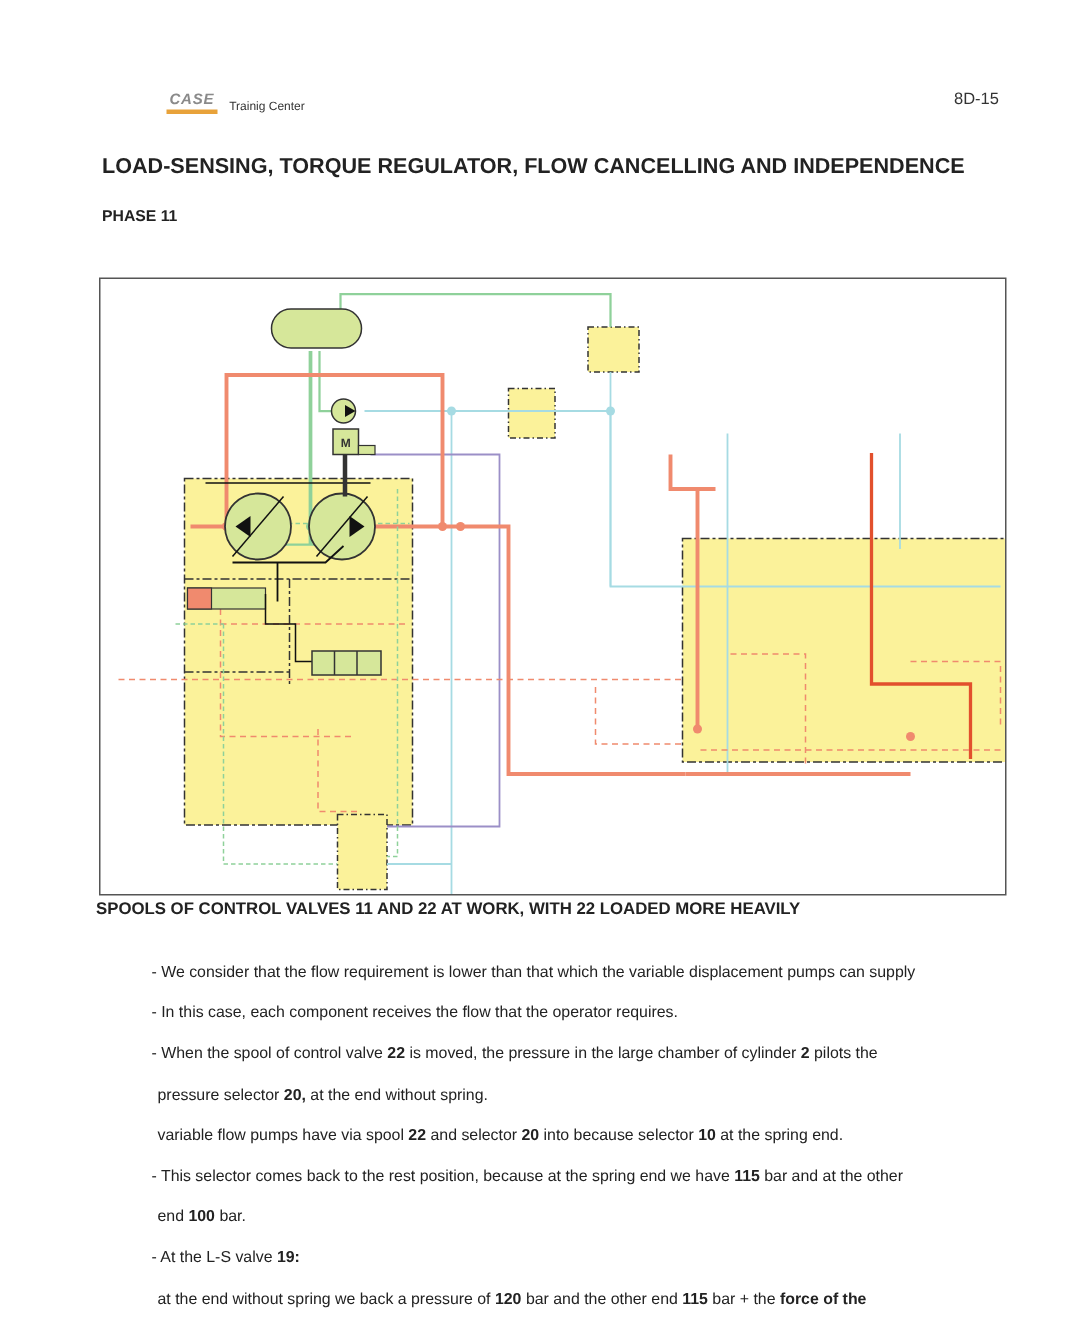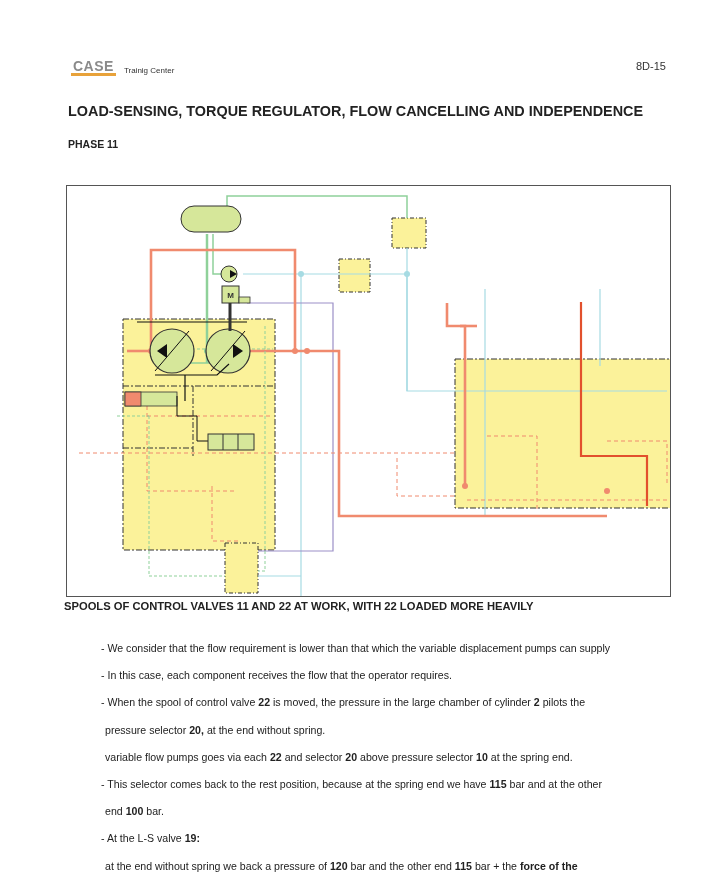--- a/index.html
+++ b/index.html
@@ -1,18 +1,18 @@
 <!DOCTYPE html>
 <html><head>
 <meta charset="utf-8">
 <style>
   html,body{margin:0;padding:0;background:#fff;}
   body{width:713px;height:880px;position:relative;overflow:hidden;font-family:"Liberation Sans",sans-serif;color:#222;}
   .logo{position:absolute;left:71px;top:61px;display:flex;align-items:flex-end;gap:8px;}
-  .logo .brand{font-weight:bold;font-size:14px;color:#8a8a8a;letter-spacing:0.5px;border-bottom:3px solid #e8a23a;line-height:11px;padding:0 2px 1px 2px;}
+  .logo .brand{font-style:italic;font-weight:bold;font-size:10px;color:#8a8a8a;letter-spacing:0.5px;border-bottom:3px solid #e8a23a;line-height:11px;padding:0 2px 1px 2px;margin-left:40px;}
   .logo .sub{font-size:8px;color:#333;line-height:10px;}
   .pagenum{position:absolute;left:636px;top:60px;font-size:11px;color:#333;}
   .h1{position:absolute;left:68px;top:103px;font-size:14.4px;font-weight:bold;line-height:17px;width:620px;color:#222;}
   .h2{position:absolute;left:68px;top:138px;font-size:10.5px;font-weight:bold;line-height:13px;color:#222;}
   .frame{position:absolute;left:66px;top:185px;width:603px;height:410px;border:1.5px solid #555;}
   .frame svg{position:absolute;left:0;top:0;}
   .caption{position:absolute;left:64px;top:600px;font-size:11.2px;font-weight:bold;color:#222;}
   .body{position:absolute;left:64px;top:628px;width:640px;font-size:10.6px;line-height:14.2px;color:#222;}
   .body p{margin:13px;}
   .ind{padding-left:24px;text-indent:0;}
@@ -265,19 +265,19 @@
 </svg>
 </div>
 
 <div class="caption">SPOOLS OF CONTROL VALVES 11 AND 22 AT WORK, WITH 22 LOADED MORE HEAVILY</div>
 
 <div class="body">
   <p class="ind">- We consider that the flow requirement is lower than that which the variable displacement pumps can supply</p>
   <p class="ind">- In this case, each component receives the flow that the operator requires.</p>
   <p class="ind"><span>- When the spool of control valve </span><b>22</b><span> is moved, the pressure in the large chamber of cylinder </span><b>2</b><span> pilots the</span></p>
   <p class="ind2"><span>pressure selector </span><b>20,</b><span> at the end without spring.</span></p>
-  <p class="ind2"><span>variable flow pumps goes via each </span><b>22</b><span> and selector </span><b>20</b><span> above pressure selector </span><b>10</b><span> at the spring end.</span></p>
+  <p class="ind2"><span>variable flow pumps have via spool </span><b>22</b><span> and selector </span><b>20</b><span> into because selector </span><b>10</b><span> at the spring end.</span></p>
   <p class="ind"><span>- This selector comes back to the rest position, because at the spring end we have </span><b>115</b><span> bar and at the other</span></p>
   <p class="ind2"><span>end </span><b>100</b><span> bar.</span></p>
   <p class="ind"><span>- At the L-S valve </span><b>19:</b></p>
   <p class="ind2"><span>at the end without spring we back a pressure of </span><b>120</b><span> bar and the other end </span><b>115</b><span> bar + the </span><b>force of the</b></p>
   <p><b>chamber</b><span>.</span></p>
 </div>
 
 </body></html>

